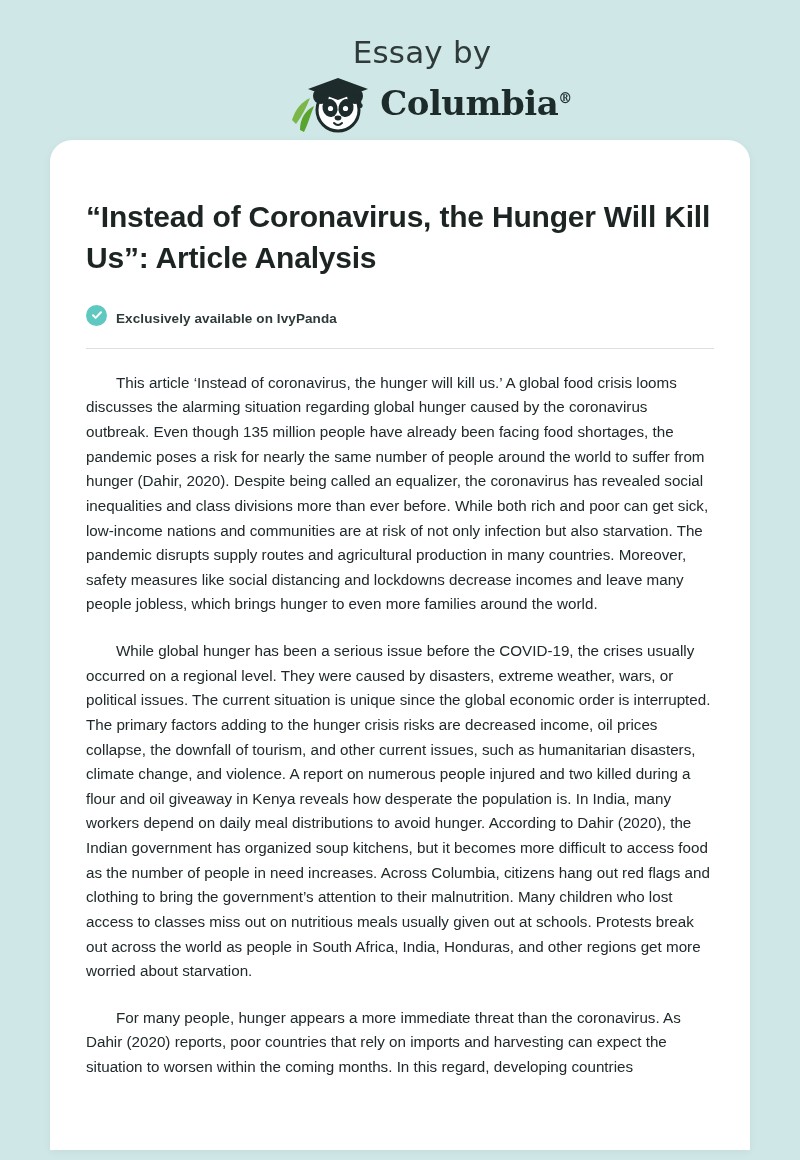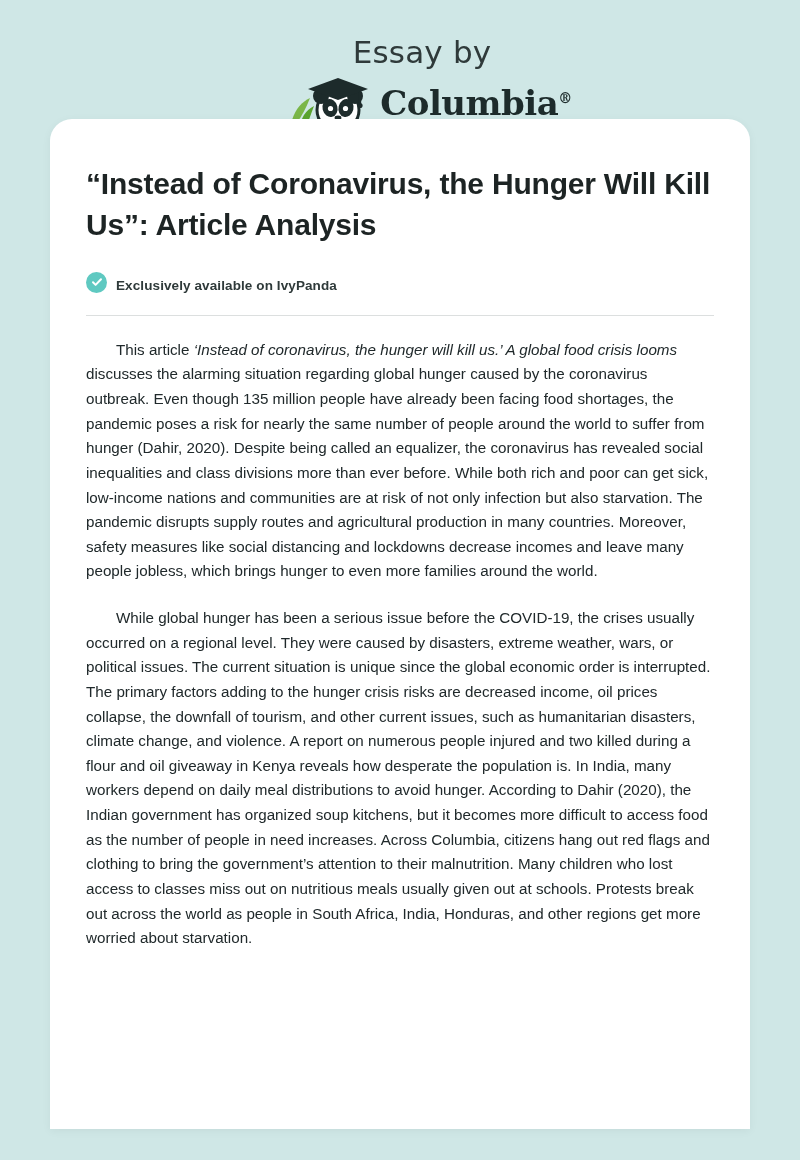--- a/index.html
+++ b/index.html
@@ -54,24 +54,24 @@
     position: relative;
   }
   .brand-reg {
     font-size: 14px;
     vertical-align: super;
     font-weight: 700;
   }
   
   .card {
     position: relative;
-    margin: 9px 50px 0 50px;
+    margin: 30px 50px 0 50px;
     background: #ffffff;
     border-radius: 22px 22px 0 0;
-    padding: 44px 36px 30px 36px;
+    padding: 56px 36px 30px 36px;
     box-shadow: 0 2px 10px rgba(0,0,0,0.05);
     min-height: 1010px;
   }
   h1.title {
     font-size: 30px;
     line-height: 1.38;
     font-weight: 700;
     color: #1d2424;
     margin: 0 0 26px 0;
     letter-spacing: -0.2px;
@@ -106,21 +106,21 @@
   }
   p.para {
     font-size: 15.2px;
     line-height: 1.62;
     color: #20292b;
     margin: 0 0 22px 0;
     text-indent: 30px;
     text-align: left;
   }
   p.para:last-child { margin-bottom: 0; }
-  .it { font-style: italic; }
+  .it { }
 </style>
 </head>
 <body>
 
 <div class="page">
 
   <div class="brand-header">
     <span class="brand-essay-by">Essay by</span>
     <div class="brand-logo-wrap">
       <span class="panda-mark">
@@ -162,15 +162,16 @@
       </span>
       <span class="badge-text">Exclusively available on IvyPanda</span>
     </div>
 
     <hr class="divider">
 
     <p class="para"><span>This article </span><span class="it">‘Instead of coronavirus, the hunger will kill us.’ A global food crisis looms</span><span> discusses the alarming situation regarding global hunger caused by the coronavirus outbreak. Even though 135 million people have already been facing food shortages, the pandemic poses a risk for nearly the same number of people around the world to suffer from hunger (Dahir, 2020). Despite being called an equalizer, the coronavirus has revealed social inequalities and class divisions more than ever before. While both rich and poor can get sick, low-income nations and communities are at risk of not only infection but also starvation. The pandemic disrupts supply routes and agricultural production in many countries. Moreover, safety measures like social distancing and lockdowns decrease incomes and leave many people jobless, which brings hunger to even more families around the world.</span></p>
 
     <p class="para">While global hunger has been a serious issue before the COVID-19, the crises usually occurred on a regional level. They were caused by disasters, extreme weather, wars, or political issues. The current situation is unique since the global economic order is interrupted. The primary factors adding to the hunger crisis risks are decreased income, oil prices collapse, the downfall of tourism, and other current issues, such as humanitarian disasters, climate change, and violence. A report on numerous people injured and two killed during a flour and oil giveaway in Kenya reveals how desperate the population is. In India, many workers depend on daily meal distributions to avoid hunger. According to Dahir (2020), the Indian government has organized soup kitchens, but it becomes more difficult to access food as the number of people in need increases. Across Columbia, citizens hang out red flags and clothing to bring the government’s attention to their malnutrition. Many children who lost access to classes miss out on nutritious meals usually given out at schools. Protests break out across the world as people in South Africa, India, Honduras, and other regions get more worried about starvation.</p>
 
+    <p class="para">For many people, hunger appears a more immediate threat than the coronavirus. As Dahir (2020) reports, poor countries that rely on imports and harvesting can expect the situation to worsen within the coming months. In this regard, developing countries</p>
   </div>
 
 </div>
 
 </body></html>

